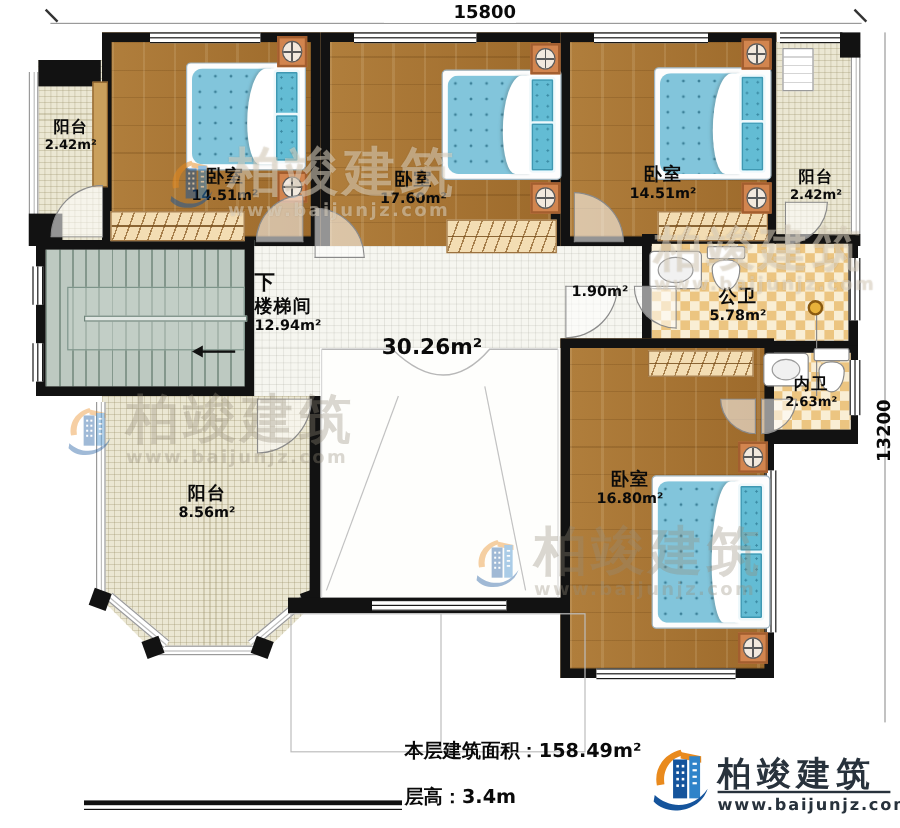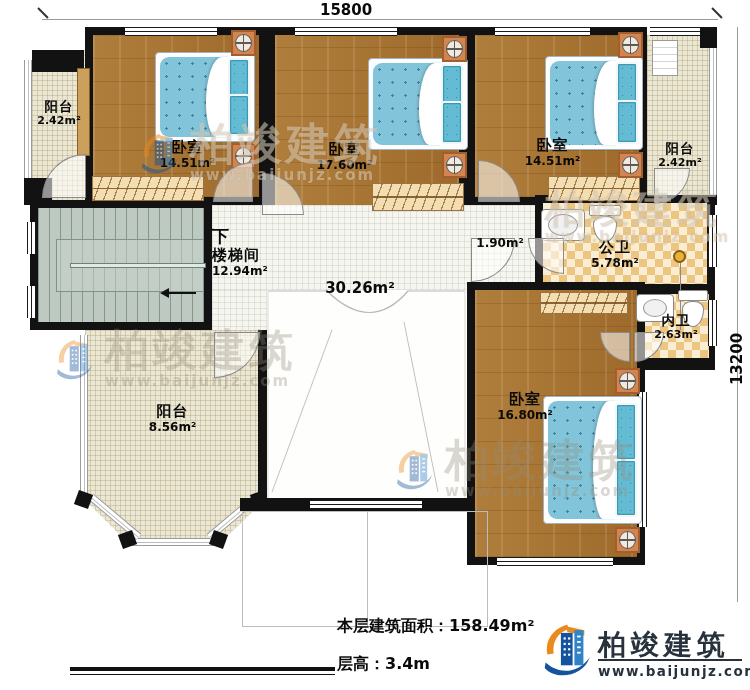--- a/index.html
+++ b/index.html
@@ -120,21 +120,21 @@
         <rect x="39" y="28" width="4" height="2"></rect>
           <rect x="39" y="34" width="4" height="2"></rect>
       </g>
       <path d="M4 46 C 18 59, 40 59, 53 40 C 46 62, 15 66, 3 52 Z" fill="#15549c"></path>
     </symbol>
   </svg>
 
   <div class="abs dimline" style="left:42px;top:19px;width:676px;height:1px"></div>
   <div class="abs tick" style="left:36px;top:12px"></div>
   <div class="abs tick" style="left:710px;top:12px"></div>
-  <div class="abs dim" style="left:320px;top:1px;width:110px;text-align:left;background:#fff">15800</div>
+  <div class="abs dim" style="left:320px;top:1px;width:110px;text-align:right;background:#fff">15800</div>
   <div class="abs dimline" style="left:737px;top:27px;width:1px;height:575px"></div>
   <div class="abs dim" style="left:702px;top:350px;width:70px;text-align:center;transform:rotate(-90deg)">13200</div>
 
   <div class="abs tile" style="left:32px;top:50px;width:56px;height:155px"></div>
   <div class="abs rail-v" style="left:24px;top:60px;height:145px"></div>
   <div class="abs blk" style="left:32px;top:50px;width:52px;height:22px"></div>
   <div class="abs blk" style="left:24px;top:178px;width:28px;height:27px"></div>
 
   <div class="abs wood wall8" style="left:85px;top:27px;width:182px;height:178px"></div>
   <div class="abs wood wall8" style="left:267px;top:27px;width:200px;height:190px"></div>
@@ -305,21 +305,21 @@
   </div>
   <div class="abs rlabel" style="left:212px;top:226px;width:80px;text-align:left">
     <span class="rname" style="font-size:17px">下</span>
     <span class="rname">楼梯间</span>
     <span class="rarea">12.94m²</span>
   </div>
   <div class="abs rlabel" style="left:465px;top:236px;width:70px">
     <span class="rarea">1.90m²</span>
   </div>
   <div class="abs rlabel" style="left:318px;top:279px;width:84px">
-    <span class="rarea" style="font-size:15px">30.26m²</span>
+    <span class="rarea" style="font-size:18px">30.26m²</span>
   </div>
   <div class="abs rlabel" style="left:575px;top:238px;width:80px">
     <span class="rname">公卫</span>
     <span class="rarea">5.78m²</span>
   </div>
   <div class="abs rlabel small" style="left:640px;top:312px;width:72px">
     <span class="rname">内卫</span>
     <span class="rarea">2.63m²</span>
   </div>
   <div class="abs rlabel" style="left:460px;top:390px;width:130px">

